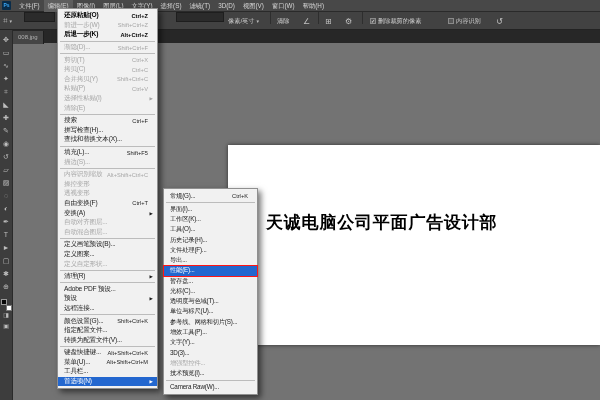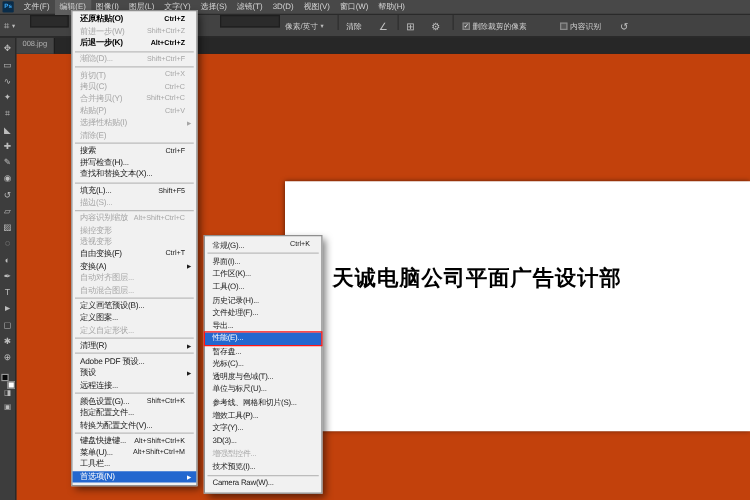--- a/index.html
+++ b/index.html
@@ -27,21 +27,21 @@
   .toolbar{position:absolute;left:0;top:30px;width:13px;height:370px;background:#3d3d3d;border-right:1px solid #2a2a2a;display:flex;flex-direction:column;align-items:center;padding-top:5px;z-index:3}
   .tool{font-size:7px;line-height:9px;height:13px;color:#bdbdbd;text-align:center;width:13px}
   .swatches{position:relative;width:11px;height:12px;margin-top:4px}
   .swatch-bg{position:absolute;right:0;bottom:0;width:6px;height:6px;background:#fff;border:1px solid #777}
   .swatch-fg{position:absolute;left:0;top:0;width:6px;height:6px;background:#090909;border:1px solid #9a9a9a}
   .tool.small{font-size:6px;height:11px}
 
   
   .tabbar{position:absolute;left:13px;top:30px;width:587px;height:13px;background:#272727;z-index:2}
   .doc-tab{display:inline-block;max-width:80px;height:13px;background:#454545;border-right:1px solid #1d1d1d;color:#b3b3b3;font-size:6px;line-height:13px;padding:0 5px;overflow:hidden;white-space:nowrap}
-  .canvas-area{position:absolute;left:13px;top:43px;width:587px;height:357px;background:#c2410c;z-index:1}
+  .canvas-area{position:absolute;left:13px;top:43px;width:587px;height:357px;background:#737373;z-index:1}
   .canvas{position:absolute;left:215px;top:102px;width:372px;height:200px;background:#ffffff;box-shadow:0 0 4px rgba(0,0,0,.6)}
   .canvas-text{position:absolute;left:38px;top:66px;font-size:17px;font-weight:bold;color:#000;letter-spacing:.8px;white-space:nowrap}
 
   
   .menu-panel{position:absolute;background:#f1f1f1;border:1px solid #8f8f8f;box-shadow:3px 3px 6px rgba(0,0,0,.55);padding:2px 0}
   #edit-menu{left:57px;top:8px;width:101px;z-index:20}
   #prefs-submenu{left:163px;top:188px;width:95px;z-index:21}
   .mi{display:flex;align-items:center;padding:0 4px 0 6px;color:#1c1c1c;position:relative}
   #edit-menu .mi{height:9.6px;font-size:6.6px}
   #prefs-submenu .mi{height:10.26px;font-size:6.3px}

